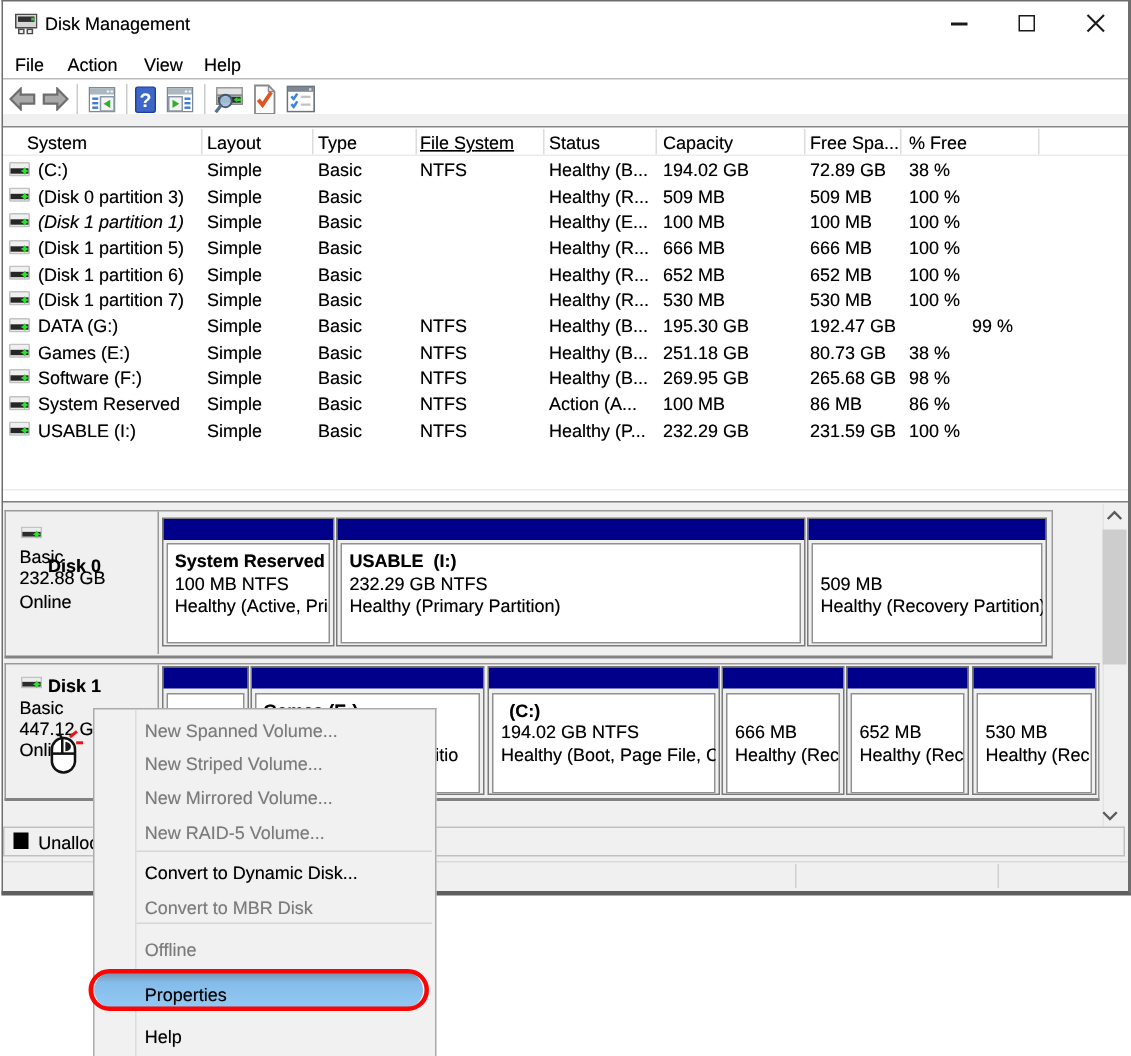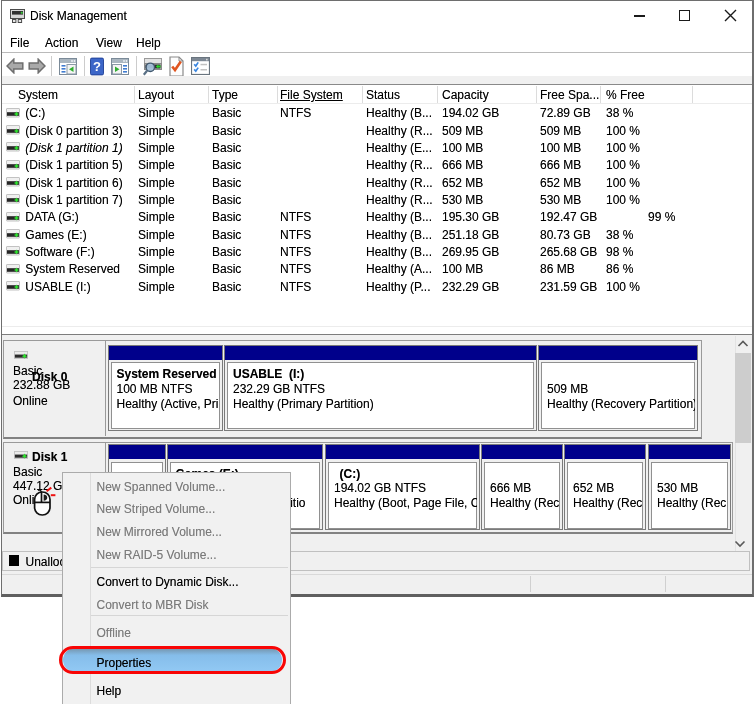--- a/index.html
+++ b/index.html
@@ -235,21 +235,21 @@
 <div class="t" style="left:606px;top:245.0px;">98 %</div>
 <svg class="abs" style="left:6px;top:263.6px" width="14" height="10" viewBox="0 0 14 10">
     <rect x="0.5" y="0.5" width="13" height="8.5" rx="0.5" fill="#f0f0f0" stroke="#c2c2c2"></rect>
     <rect x="1" y="4.2" width="12" height="3.6" fill="#262626"></rect>
     <path d="M10.5 3.4 L11.6 5.2 L13.2 6 L11.6 6.8 L10.5 8.6 L9.4 6.8 L7.8 6 L9.4 5.2 Z" fill="#2ee02e"></path>
   </svg>
 <div class="t" style="left:25.3px;top:262.3px;">System Reserved</div>
 <div class="t" style="left:138px;top:262.3px;">Simple</div>
 <div class="t" style="left:212px;top:262.3px;">Basic</div>
 <div class="t" style="left:280px;top:262.3px;">NTFS</div>
-<div class="t" style="left:366px;top:262.3px;">Healthy (A...</div>
+<div class="t" style="left:366px;top:262.3px;">Action (A...</div>
 <div class="t" style="left:442px;top:262.3px;">100 MB</div>
 <div class="t" style="left:540px;top:262.3px;">86 MB</div>
 <div class="t" style="left:606px;top:262.3px;">86 %</div>
 <svg class="abs" style="left:6px;top:281.0px" width="14" height="10" viewBox="0 0 14 10">
     <rect x="0.5" y="0.5" width="13" height="8.5" rx="0.5" fill="#f0f0f0" stroke="#c2c2c2"></rect>
     <rect x="1" y="4.2" width="12" height="3.6" fill="#262626"></rect>
     <path d="M10.5 3.4 L11.6 5.2 L13.2 6 L11.6 6.8 L10.5 8.6 L9.4 6.8 L7.8 6 L9.4 5.2 Z" fill="#2ee02e"></path>
   </svg>
 <div class="t" style="left:25.3px;top:279.7px;">USABLE (I:)</div>
 <div class="t" style="left:138px;top:279.7px;">Simple</div>

